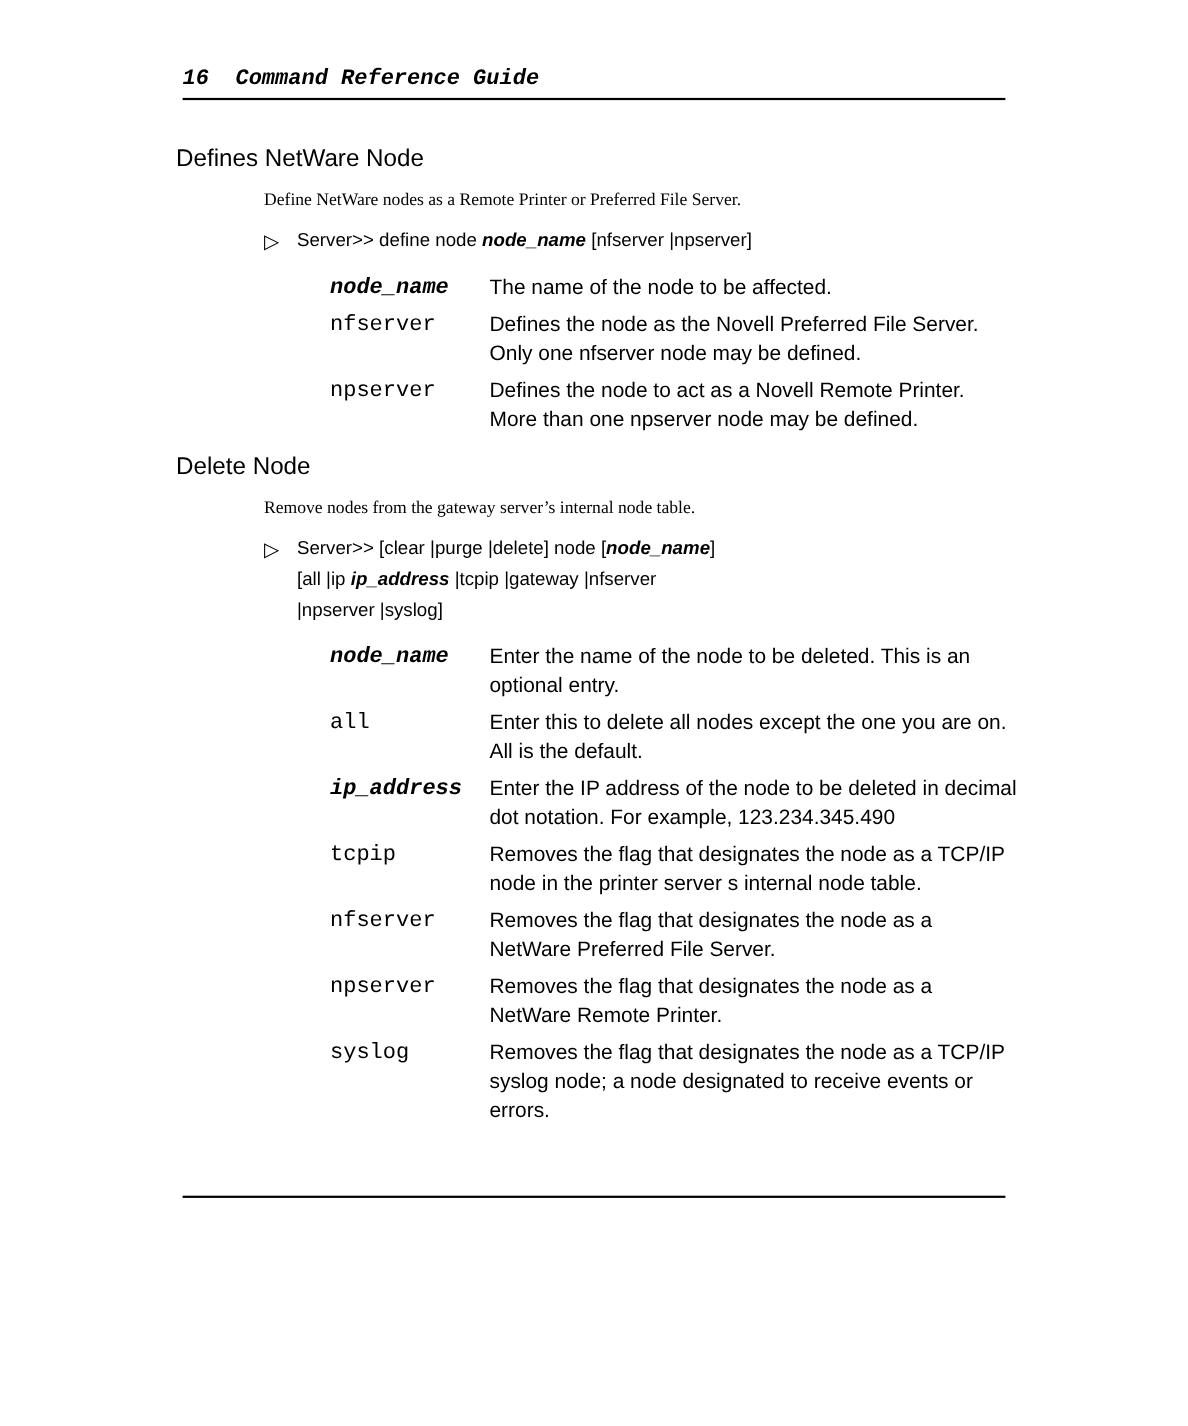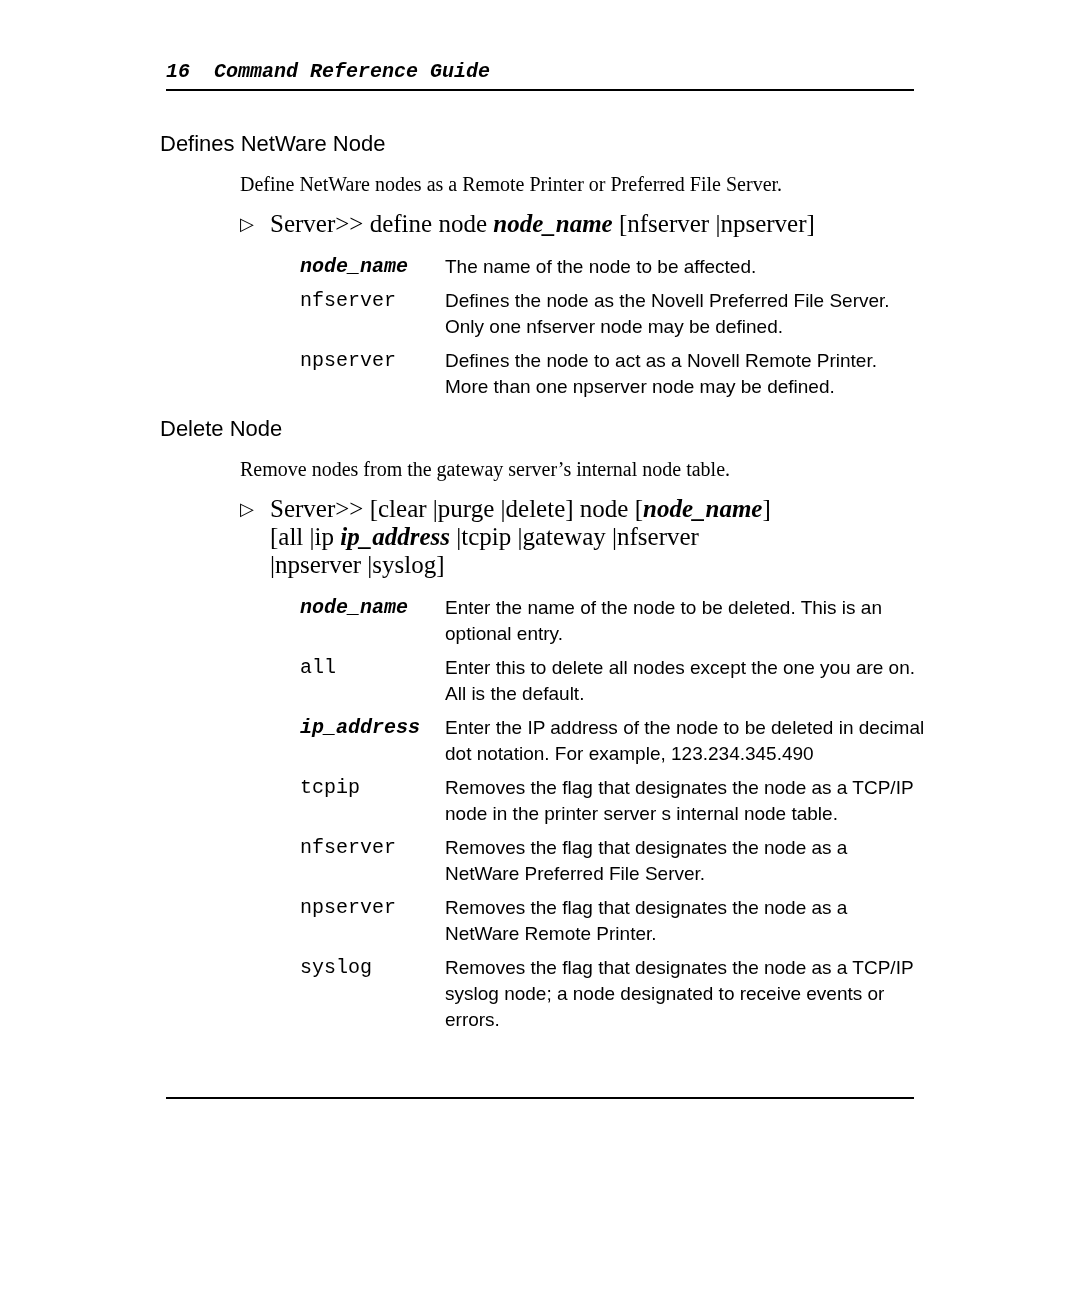--- a/index.html
+++ b/index.html
@@ -32,41 +32,41 @@
     margin: 60px 76px 0 76px;
   }
   h2.section {
     font-family: Arial, Helvetica, sans-serif;
     font-weight: normal;
     font-size: 22px;
     margin: 28px 0 16px 70px;
   }
   p.intro {
     font-family: "Times New Roman", Times, serif;
-    font-size: 20px;
+    font-size: 16px;
     margin: 2px 60px 14px 150px;
   }
   .cmdblock {
     margin: 0 60px 12px 180px;
   }
   .cmdrow {
     display: flex;
     align-items: flex-start;
   }
   .tri {
     font-family: Arial, sans-serif;
     font-size: 18px;
     width: 30px;
     flex: 0 0 30px;
     margin-left: -30px;
     line-height: 28px;
   }
   .cmd {
-    font-family: Liberation Serif, serif;
-    font-size: 25px;
+    font-family: Liberation Sans, sans-serif;
+    font-size: 17px;
     line-height: 28px;
     flex: 1;
   }
   .cmd .ital { font-style: italic; font-weight: bold; }
   table.params {
     border-collapse: collapse;
     margin: 12px 60px 0 210px;
     font-family: Arial, Helvetica, sans-serif;
     font-size: 19px;
     line-height: 26px;

